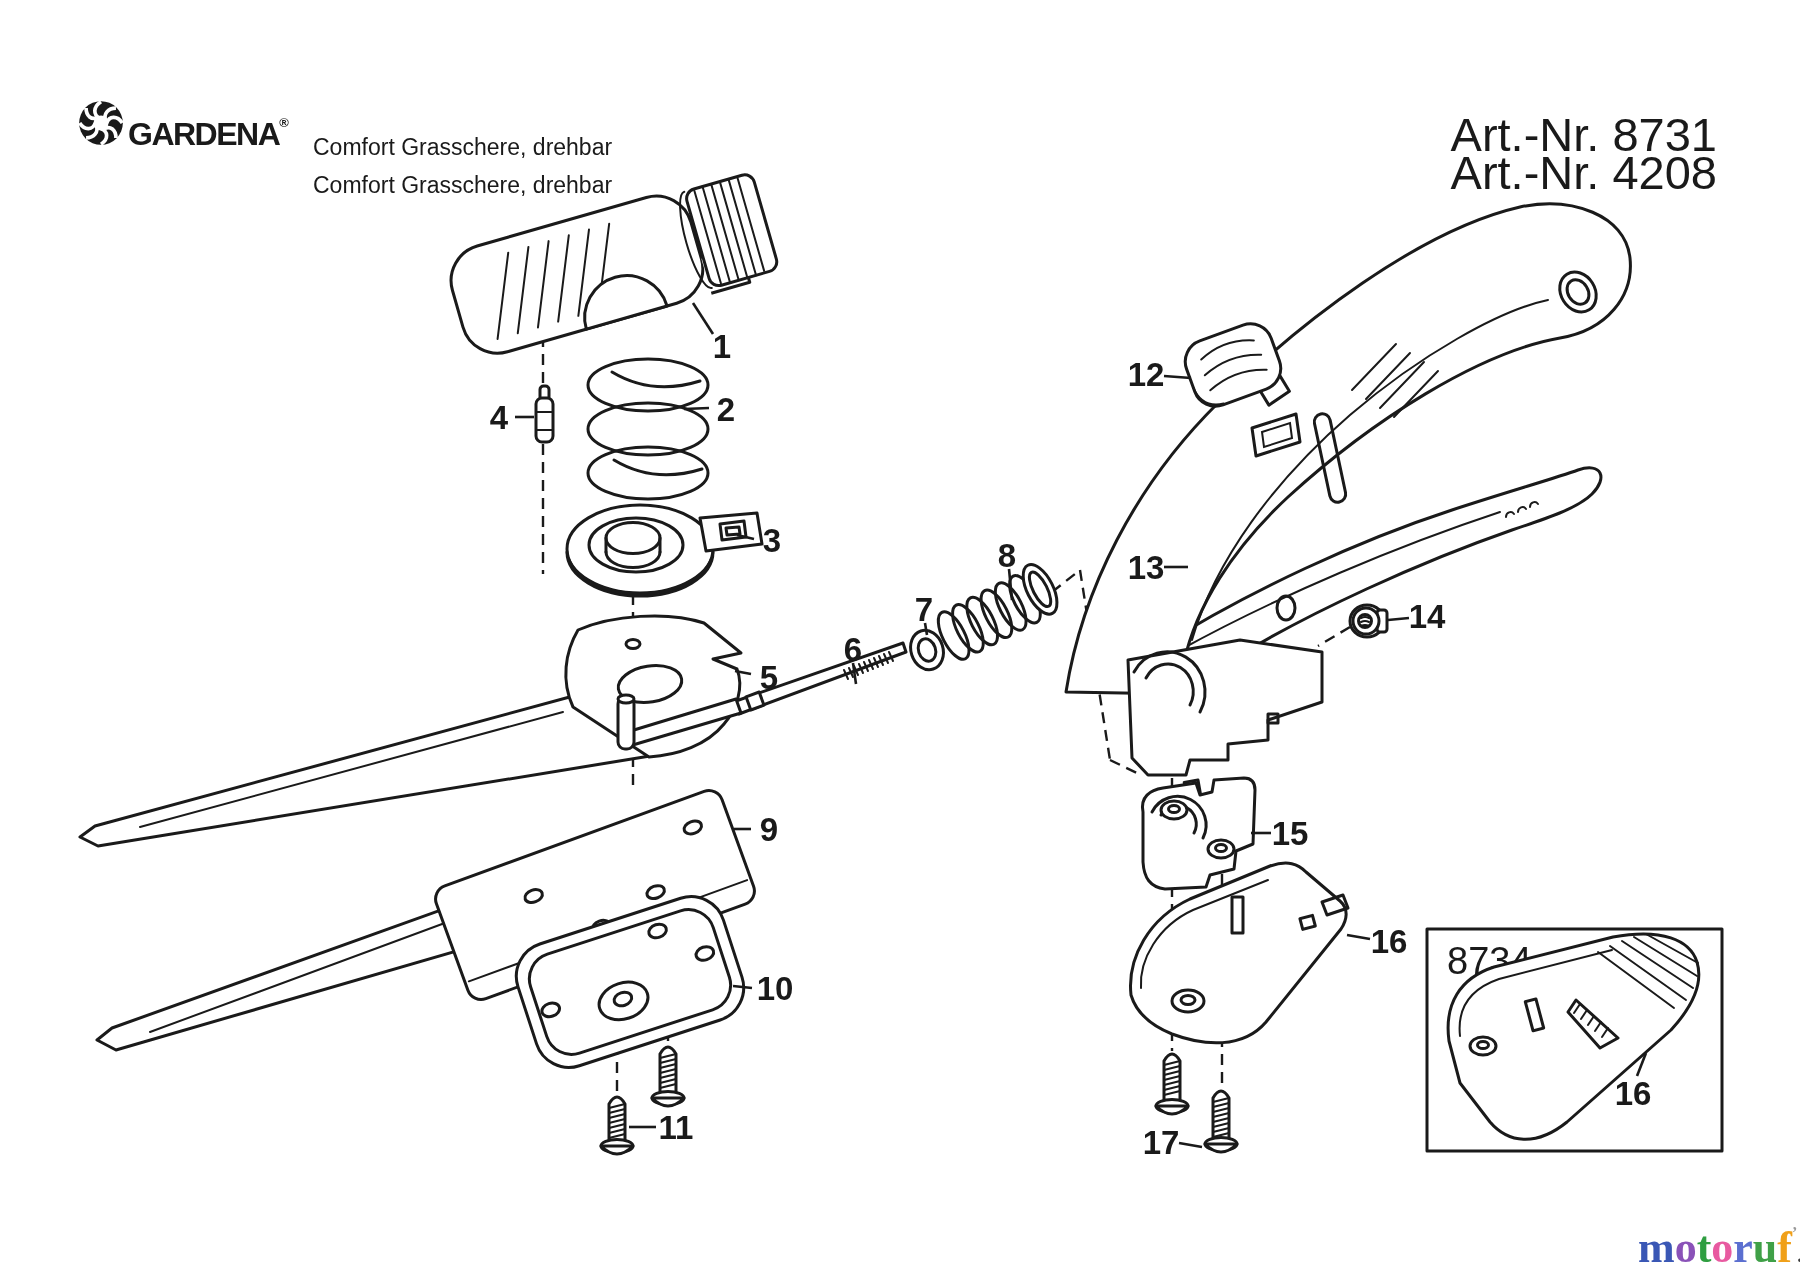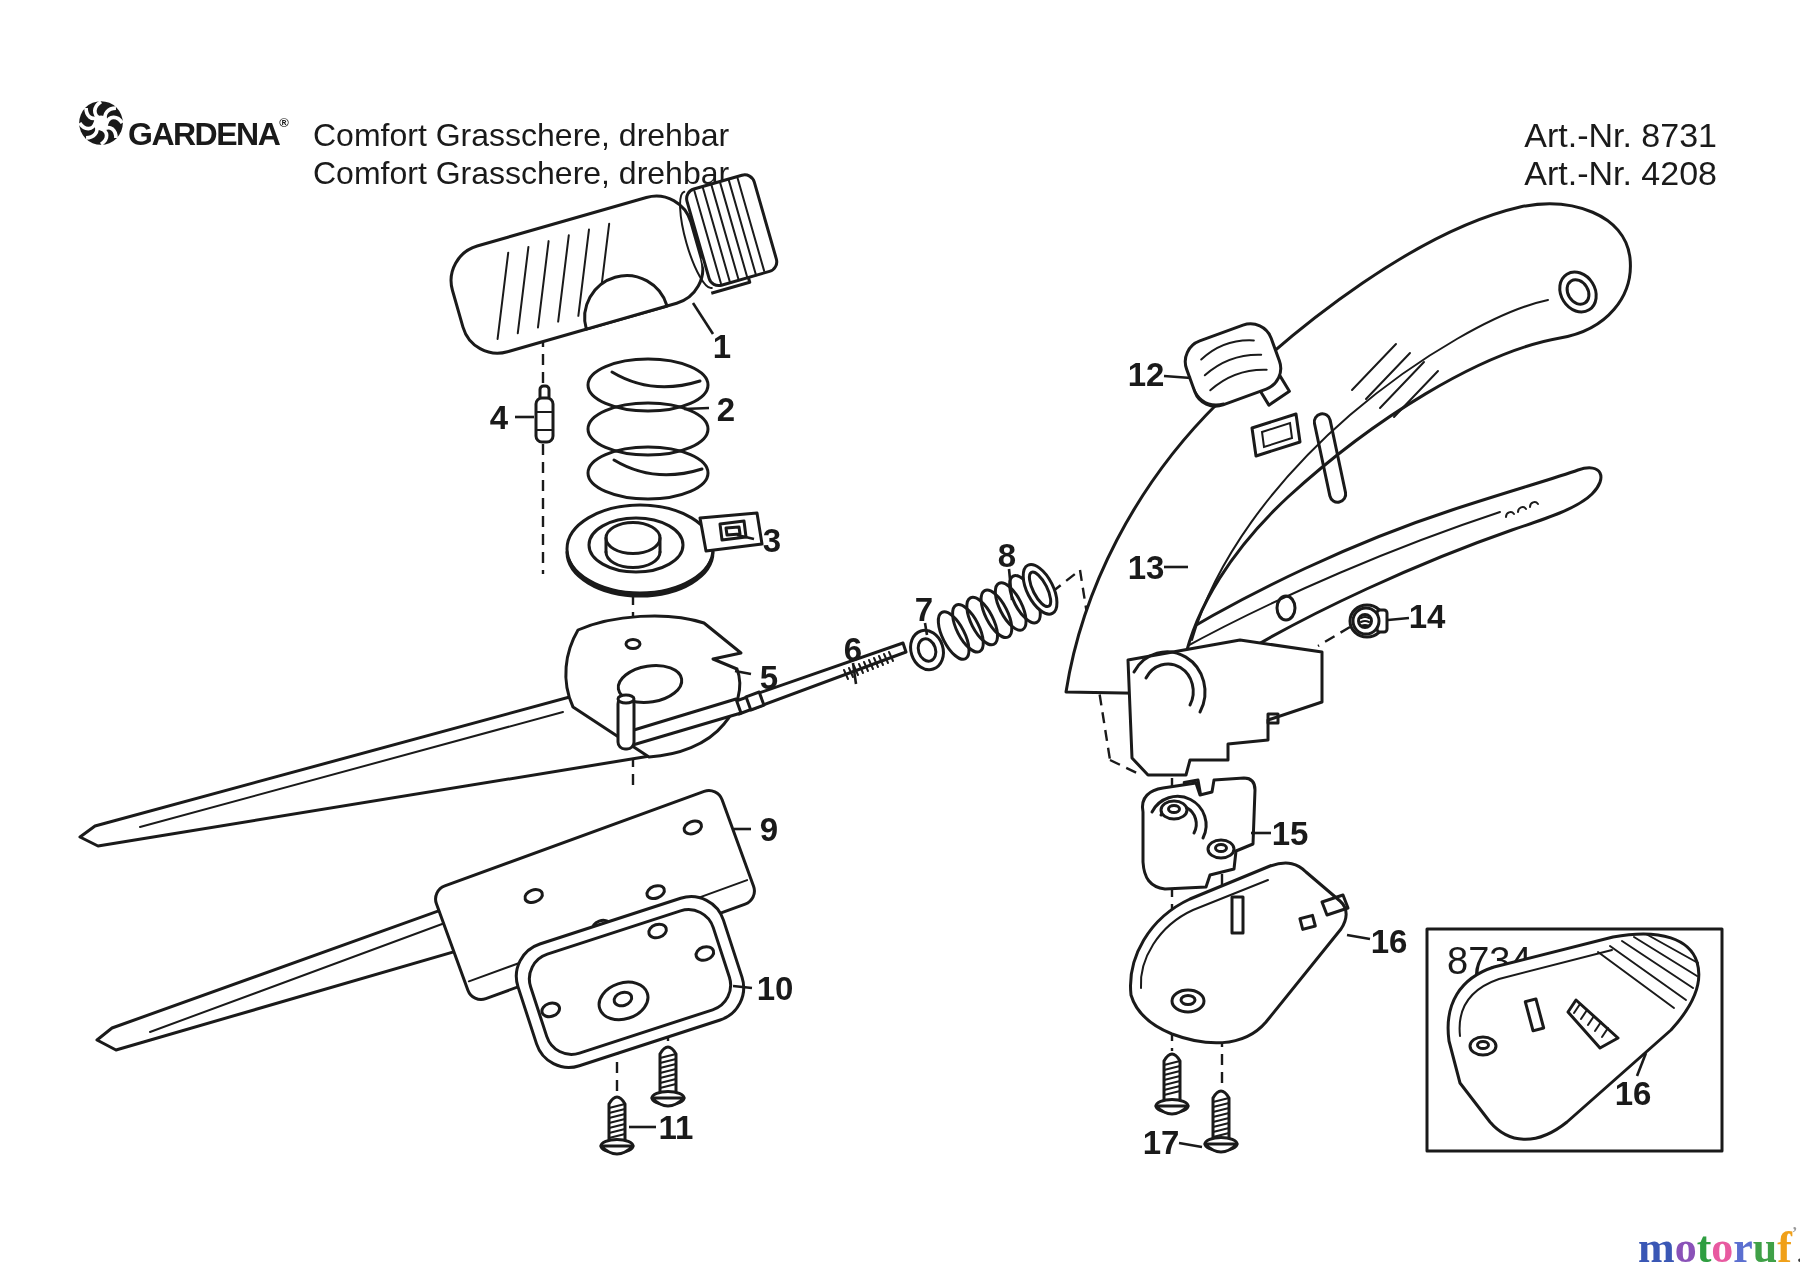--- a/index.html
+++ b/index.html
@@ -3,22 +3,22 @@
 <meta charset="utf-8">
 <style>
   html,body{margin:0;padding:0;background:#e8e8e8;}
   .page{position:relative;width:1800px;height:1272px;background:#ffffff;
         font-family:"Liberation Sans",sans-serif;color:#1a1a1a;overflow:hidden;}
   
   .brand{position:absolute;left:78px;top:100px;display:flex;align-items:flex-start;}
   .brand-icon{width:46px;height:46px;margin-right:4px;}
   .brand-text{font-size:32px;font-weight:800;letter-spacing:-1.5px;line-height:46px;}
   .brand-reg{font-size:13px;vertical-align:18px;font-weight:700;}
-  .titles{position:absolute;left:313px;top:116px;font-size:32px;line-height:38px;white-space:nowrap;}
-  .artnos{position:absolute;right:83px;top:116px;font-size:34px;line-height:38px;text-align:left;white-space:nowrap;}
+  .titles{position:absolute;left:313px;top:128px;font-size:23px;line-height:38px;white-space:nowrap;}
+  .artnos{position:absolute;right:83px;top:116px;font-size:47px;line-height:38px;text-align:left;white-space:nowrap;}
   
   .art{position:absolute;left:0;top:0;}
   .art path,.art rect,.art ellipse,.art line,.art circle,.art polyline{vector-effect:none;}
   .ln{stroke:#1a1a1a;stroke-width:3;fill:none;stroke-linejoin:round;stroke-linecap:round;}
   .fw{stroke:#1a1a1a;stroke-width:3;fill:#ffffff;stroke-linejoin:round;}
   .thin{stroke:#1a1a1a;stroke-width:2;fill:none;stroke-linecap:round;}
   .dash{stroke:#1a1a1a;stroke-width:2.4;fill:none;stroke-dasharray:11 7;}
   .callout{font:600 33px "Liberation Sans",sans-serif;fill:#1a1a1a;text-anchor:middle;dominant-baseline:central;}
   .leader{stroke:#1a1a1a;stroke-width:2.6;}
   .inset-label{font:500 38px "Liberation Sans",sans-serif;fill:#1a1a1a;}

